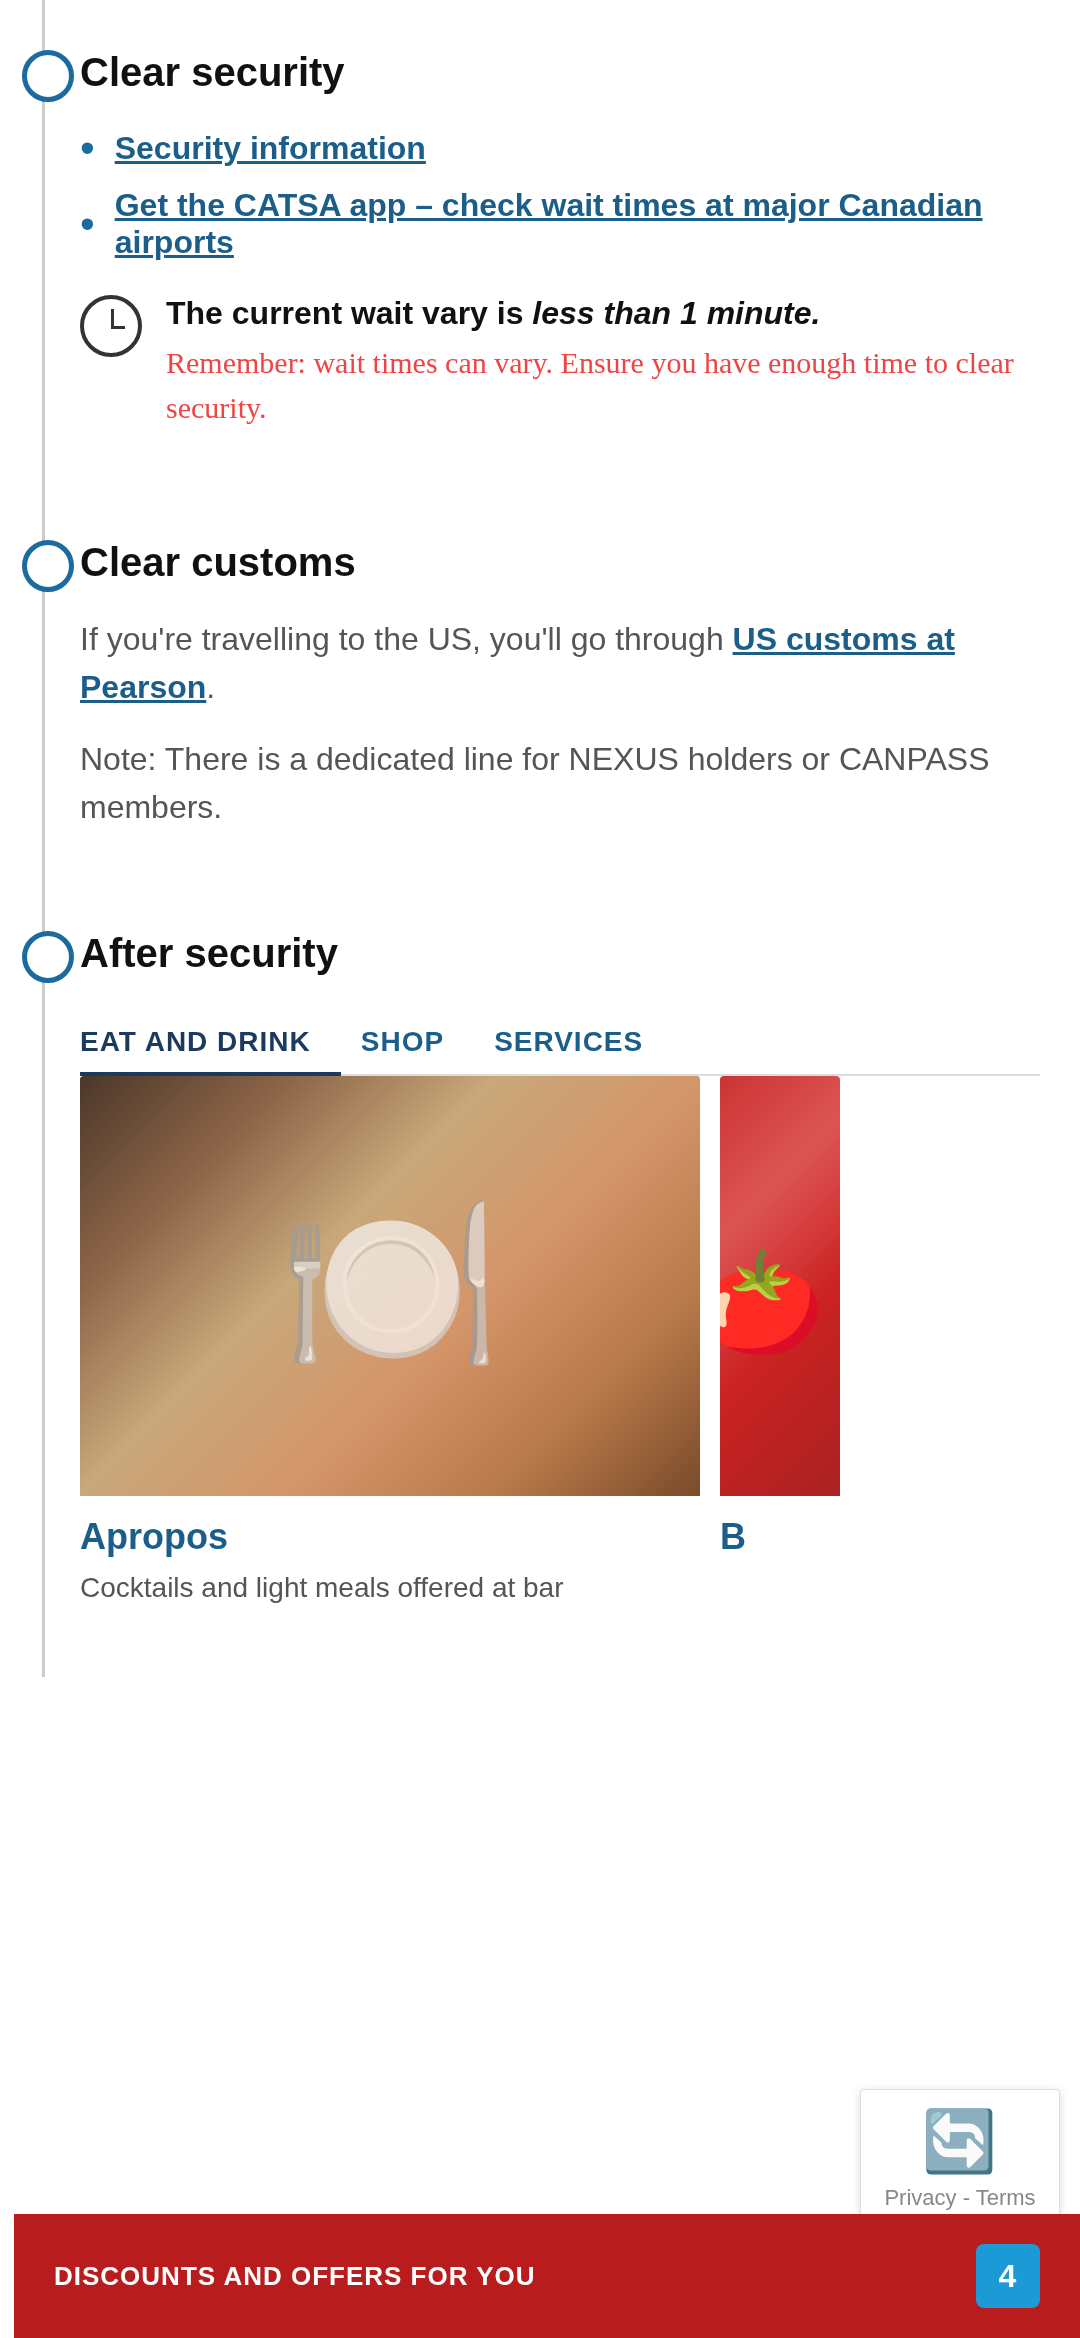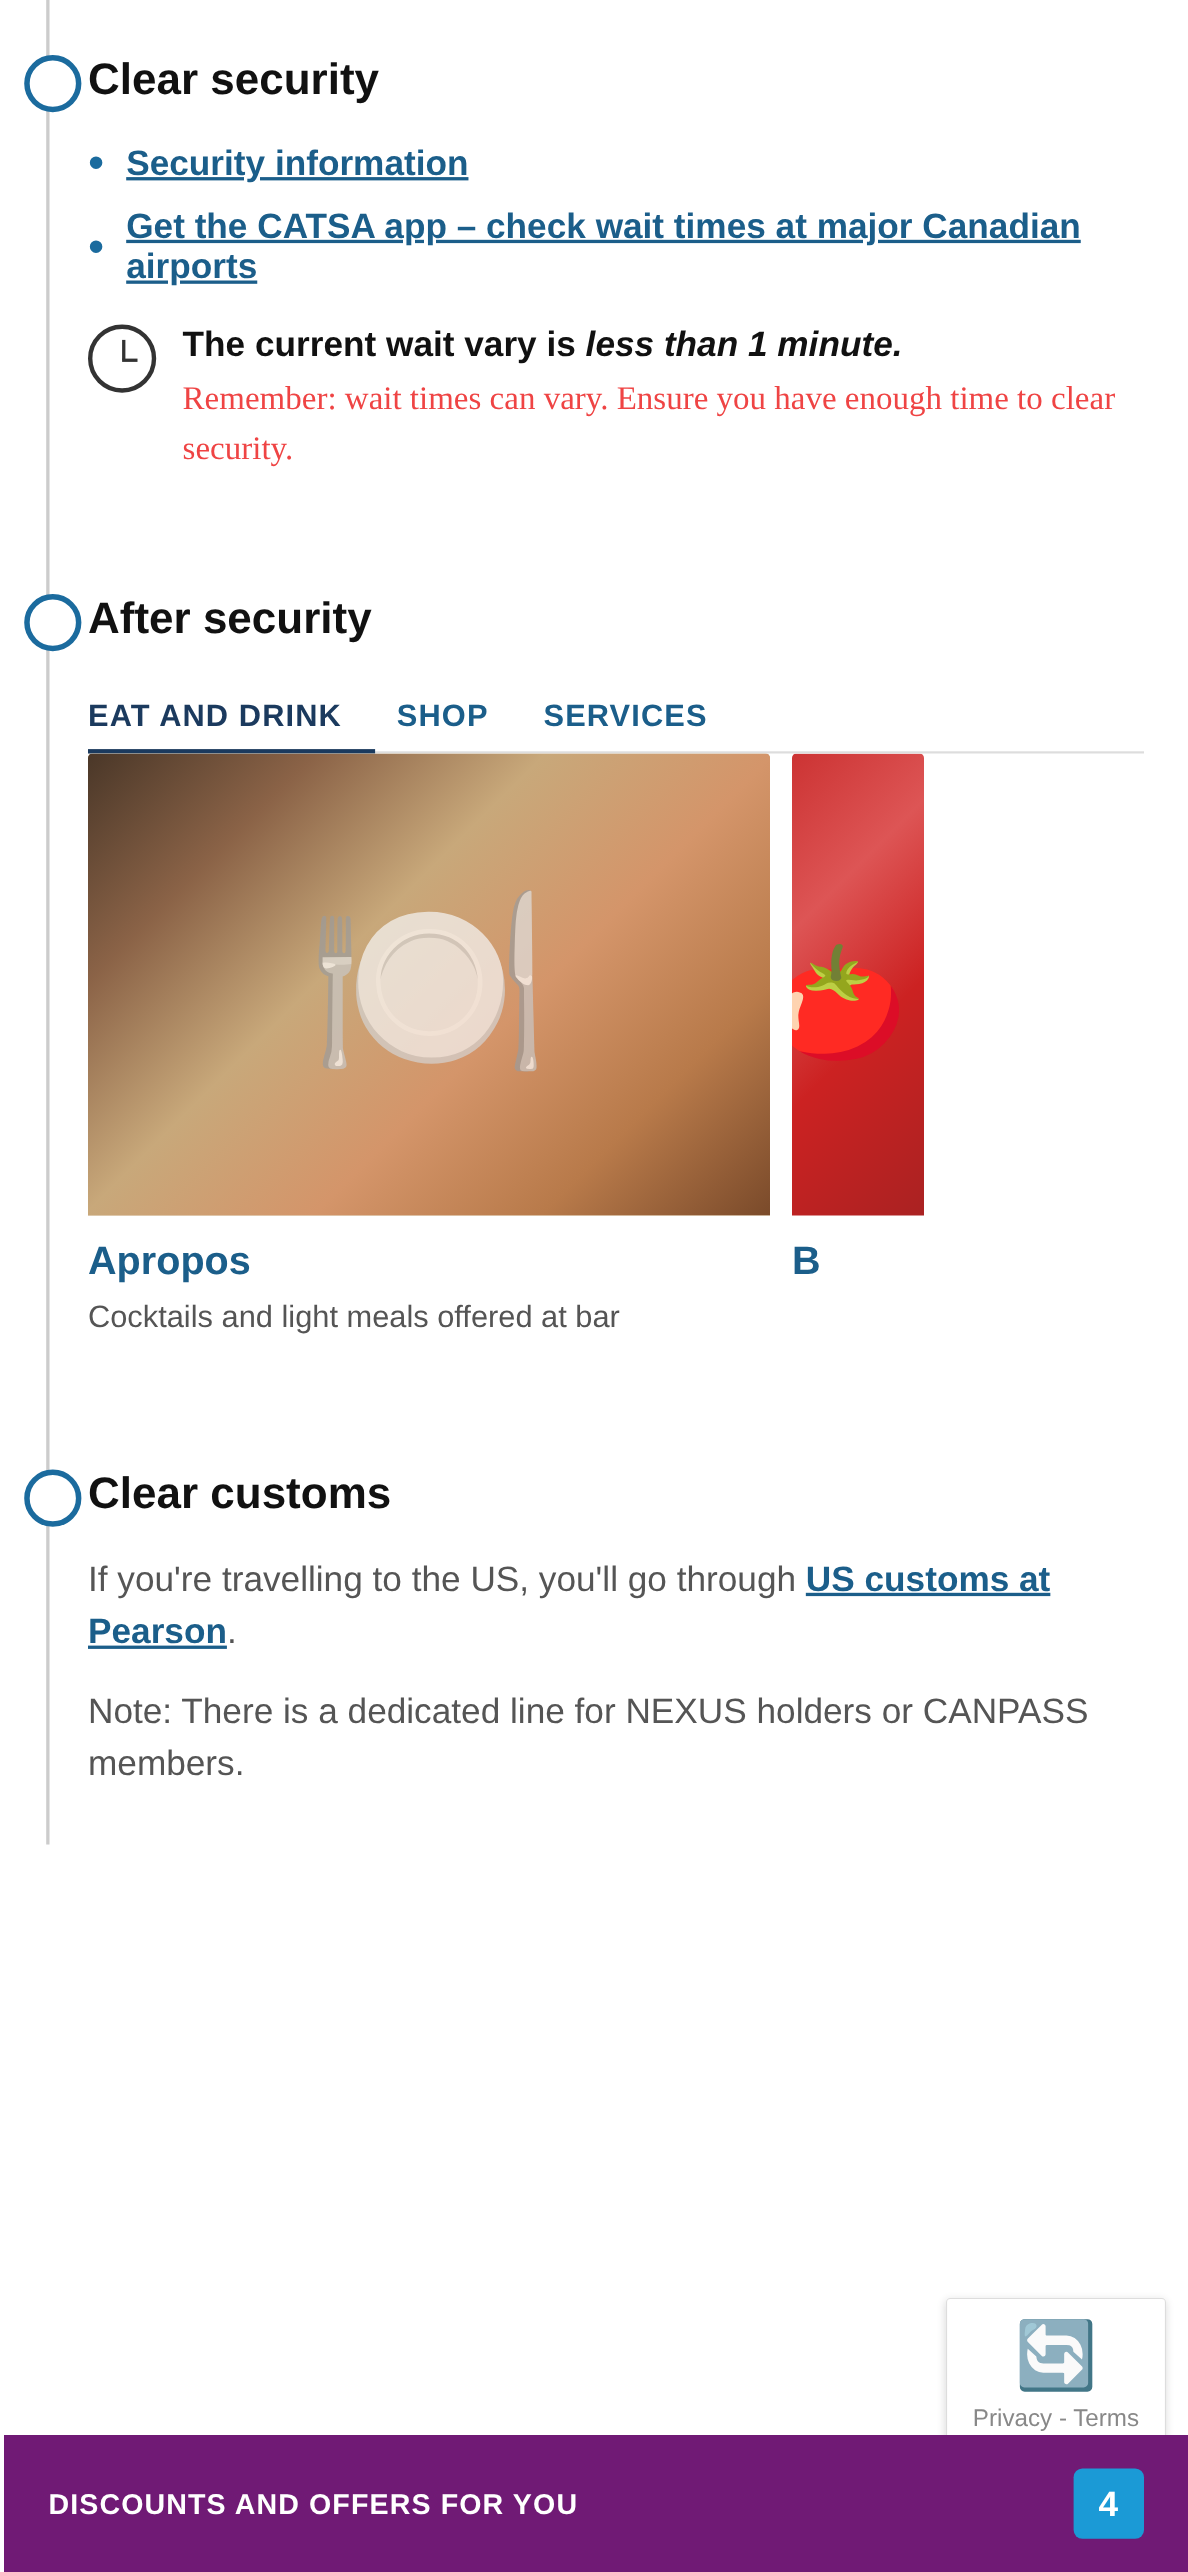--- a/index.html
+++ b/index.html
@@ -274,23 +274,23 @@
       position: absolute;
       font-size: 100px;
       top: 40%;
       left: -20px;
     }
 
     
     .bottom-bar {
       position: fixed;
       bottom: 0;
-      left: 4px;
+      left: 14px;
       right: 0;
-      background: #701a75;
+      background: #b91c1c;
       color: #fff;
       display: flex;
       align-items: center;
       justify-content: space-between;
       padding: 30px 40px;
       font-size: 26px;
       font-weight: 700;
       letter-spacing: 1px;
       z-index: 100;
     }
@@ -367,20 +367,32 @@
             <span>The current wait vary is </span><em>less than 1 minute.</em>
           </div>
           <div class="wait-time-note">Remember: wait times can vary. Ensure you have enough time to clear security.</div>
         </div>
       </div>
     </div>
 
     <div class="section">
       <div class="circle-icon"></div>
       <div class="section-header">
+        <span class="section-title">Clear customs</span>
+      </div>
+
+      <div class="customs-body">
+        <span>If you're travelling to the US, you'll go through </span><a class="link" href="#">US customs at Pearson</a><span>.</span>
+      </div>
+      <div class="customs-note">Note: There is a dedicated line for NEXUS holders or CANPASS members.</div>
+    </div>
+
+    <div class="section">
+      <div class="circle-icon"></div>
+      <div class="section-header">
         <span class="section-title">After security</span>
       </div>
 
       <div class="tabs-bar">
         <div class="tab active">
           <span>EAT AND DRINK</span>
         </div>
         <div class="tab">
           <span>SHOP</span>
         </div>
@@ -403,32 +415,20 @@
 
         <div class="food-card-partial">
           <div class="food-card-partial-img"></div>
           <div class="food-card-body">
             <div class="food-card-title">B</div>
           </div>
         </div>
       </div>
     </div>
 
-    <div class="section">
-      <div class="circle-icon"></div>
-      <div class="section-header">
-        <span class="section-title">Clear customs</span>
-      </div>
-
-      <div class="customs-body">
-        <span>If you're travelling to the US, you'll go through </span><a class="link" href="#">US customs at Pearson</a><span>.</span>
-      </div>
-      <div class="customs-note">Note: There is a dedicated line for NEXUS holders or CANPASS members.</div>
-    </div>
-
   </div>
 </div>
 
 <div class="recaptcha-badge">
   <div class="recaptcha-icon">🔄</div>
   <div class="recaptcha-text">Privacy - Terms</div>
 </div>
 
 <div class="bottom-bar">
   <span>DISCOUNTS AND OFFERS FOR YOU</span>

